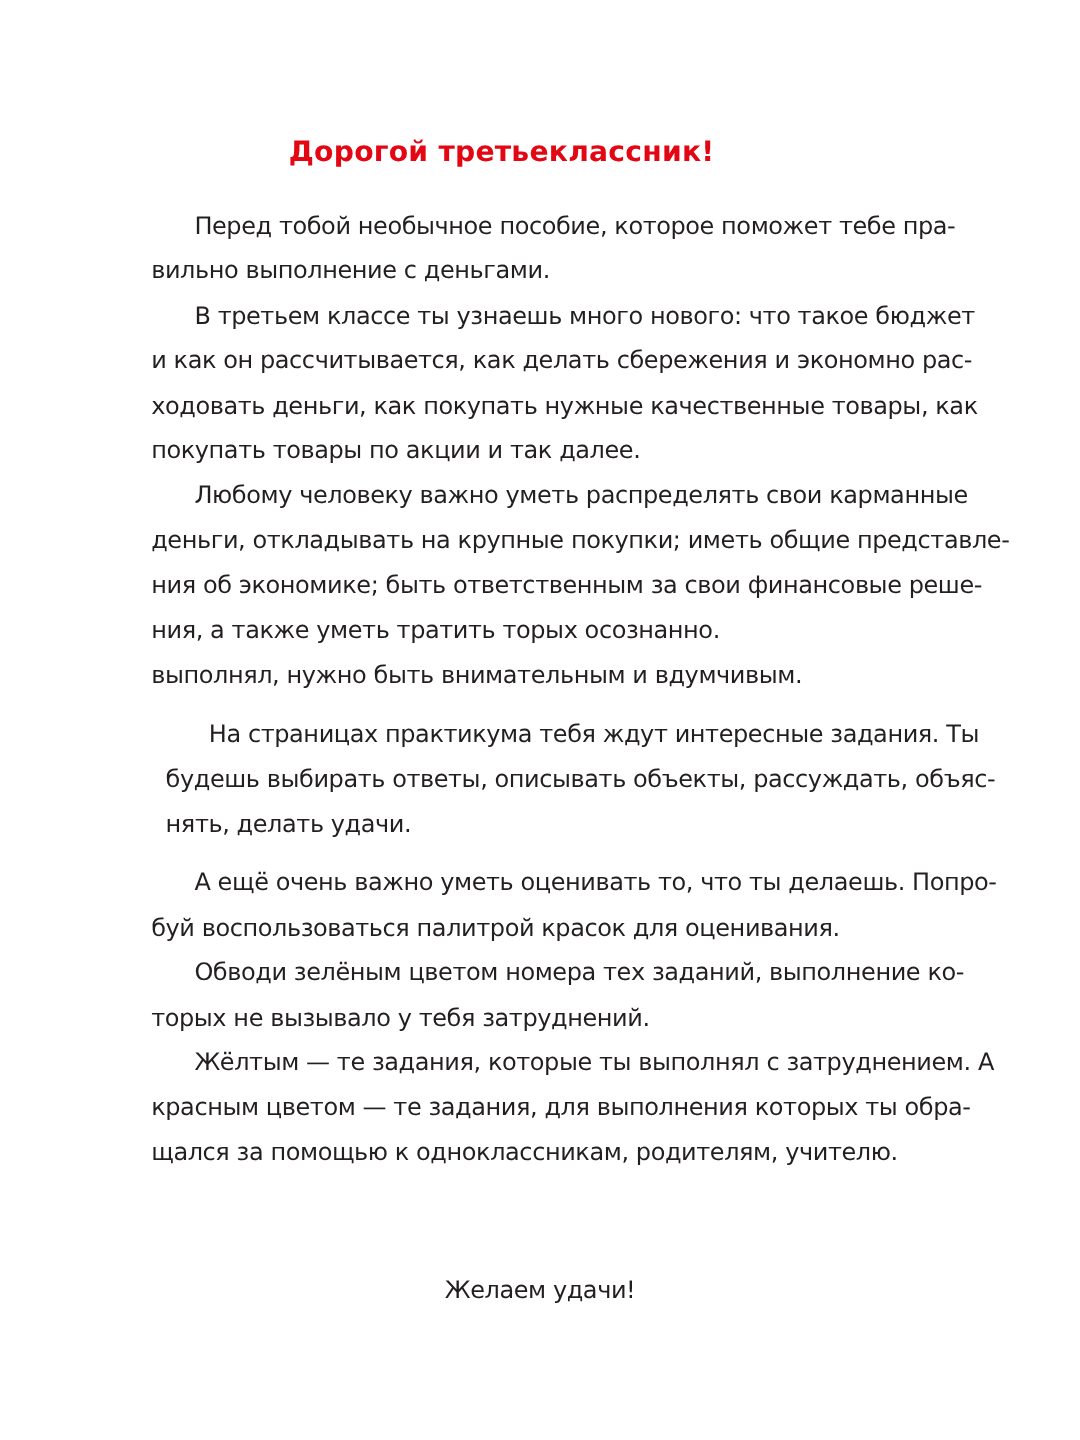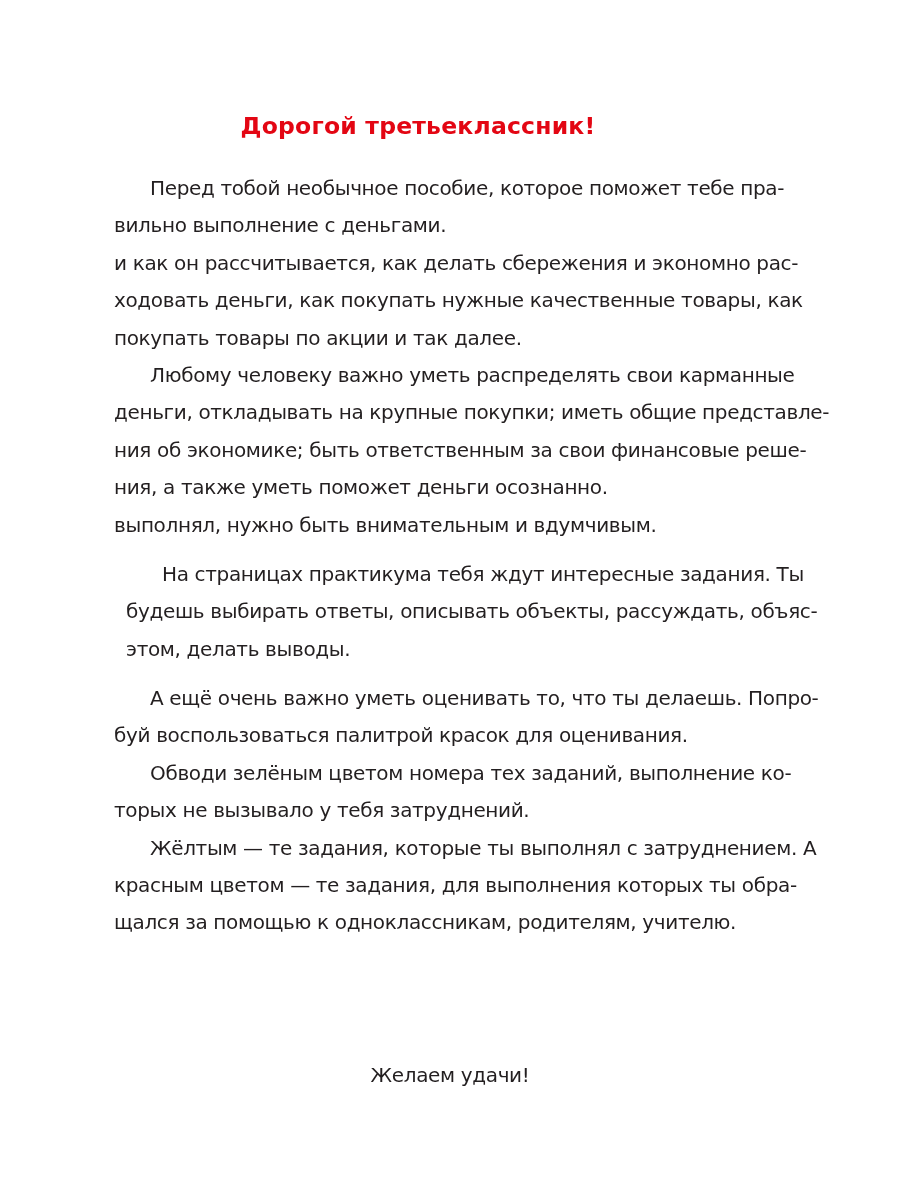--- a/index.html
+++ b/index.html
@@ -8,21 +8,21 @@
     font-family: "DejaVu Sans", "Liberation Sans", sans-serif;
     color: #231f20;
   }
   .title {
     position: absolute; top: 96px; left: 0; width: 836px;
     text-align: center; font-weight: bold; font-size: 23.5px;
     color: #e30613; letter-spacing: 0.2px;
     font-family: "DejaVu Sans", sans-serif;
   }
   .body-text {
-    position: absolute; top: 170px; left: 114px; width: 660px;
+    position: absolute; top: 170px; left: 126px; width: 660px;
     font-size: 20px; line-height: 37.4px;
     font-family: "DejaVu Sans", sans-serif;
   }
   .line {
     display: block; height: 37.4px; white-space: nowrap;
     text-align: justify; text-align-last: justify;
     letter-spacing: -0.35px;
   }
   .line.last { text-align-last: left; }
   .line.indent { padding-left: 36px; }
@@ -36,37 +36,38 @@
 <body>
 
 <h1 class="title">Дорогой третьеклассник!</h1>
 
 <div class="body-text">
   <p style="margin:0">
     <span class="line indent">Перед тобой необычное пособие, которое поможет тебе пра-</span>
     <span class="line last">вильно выполнение с деньгами.</span>
   </p>
   <p style="margin:0">
+    <span class="line indent">В третьем классе ты узнаешь много нового: что такое бюджет</span>
     <span class="line">и как он рассчитывается, как делать сбережения и экономно рас-</span>
     <span class="line">ходовать деньги, как покупать нужные качественные товары, как</span>
     <span class="line last">покупать товары по акции и так далее.</span>
   </p>
   <p style="margin:0">
     <span class="line indent">Любому человеку важно уметь распределять свои карманные</span>
     <span class="line">деньги, откладывать на крупные покупки; иметь общие представле-</span>
     <span class="line">ния об экономике; быть ответственным за свои финансовые реше-</span>
-    <span class="line last">ния, а также уметь поможет деньги осознанно.</span>
+    <span class="line last">ния, а также уметь тратить торых осознанно.</span>
   </p>
   <p style="margin:0">
     <span class="line last">выполнял, нужно быть внимательным и вдумчивым.</span>
   </p>
   <p style="margin:12px">
     <span class="line indent">На страницах практикума тебя ждут интересные задания. Ты</span>
     <span class="line">будешь выбирать ответы, описывать объекты, рассуждать, объяс-</span>
-    <span class="line last">этом, делать выводы.</span>
+    <span class="line last">нять, делать удачи.</span>
   </p>
   <p style="margin:0">
     <span class="line indent">А ещё очень важно уметь оценивать то, что ты делаешь. Попро-</span>
     <span class="line last">буй воспользоваться палитрой красок для оценивания.</span>
   </p>
   <p style="margin:0">
     <span class="line indent">Обводи зелёным цветом номера тех заданий, выполнение ко-</span>
     <span class="line last">торых не вызывало у тебя затруднений.</span>
   </p>
   <p style="margin:0">

